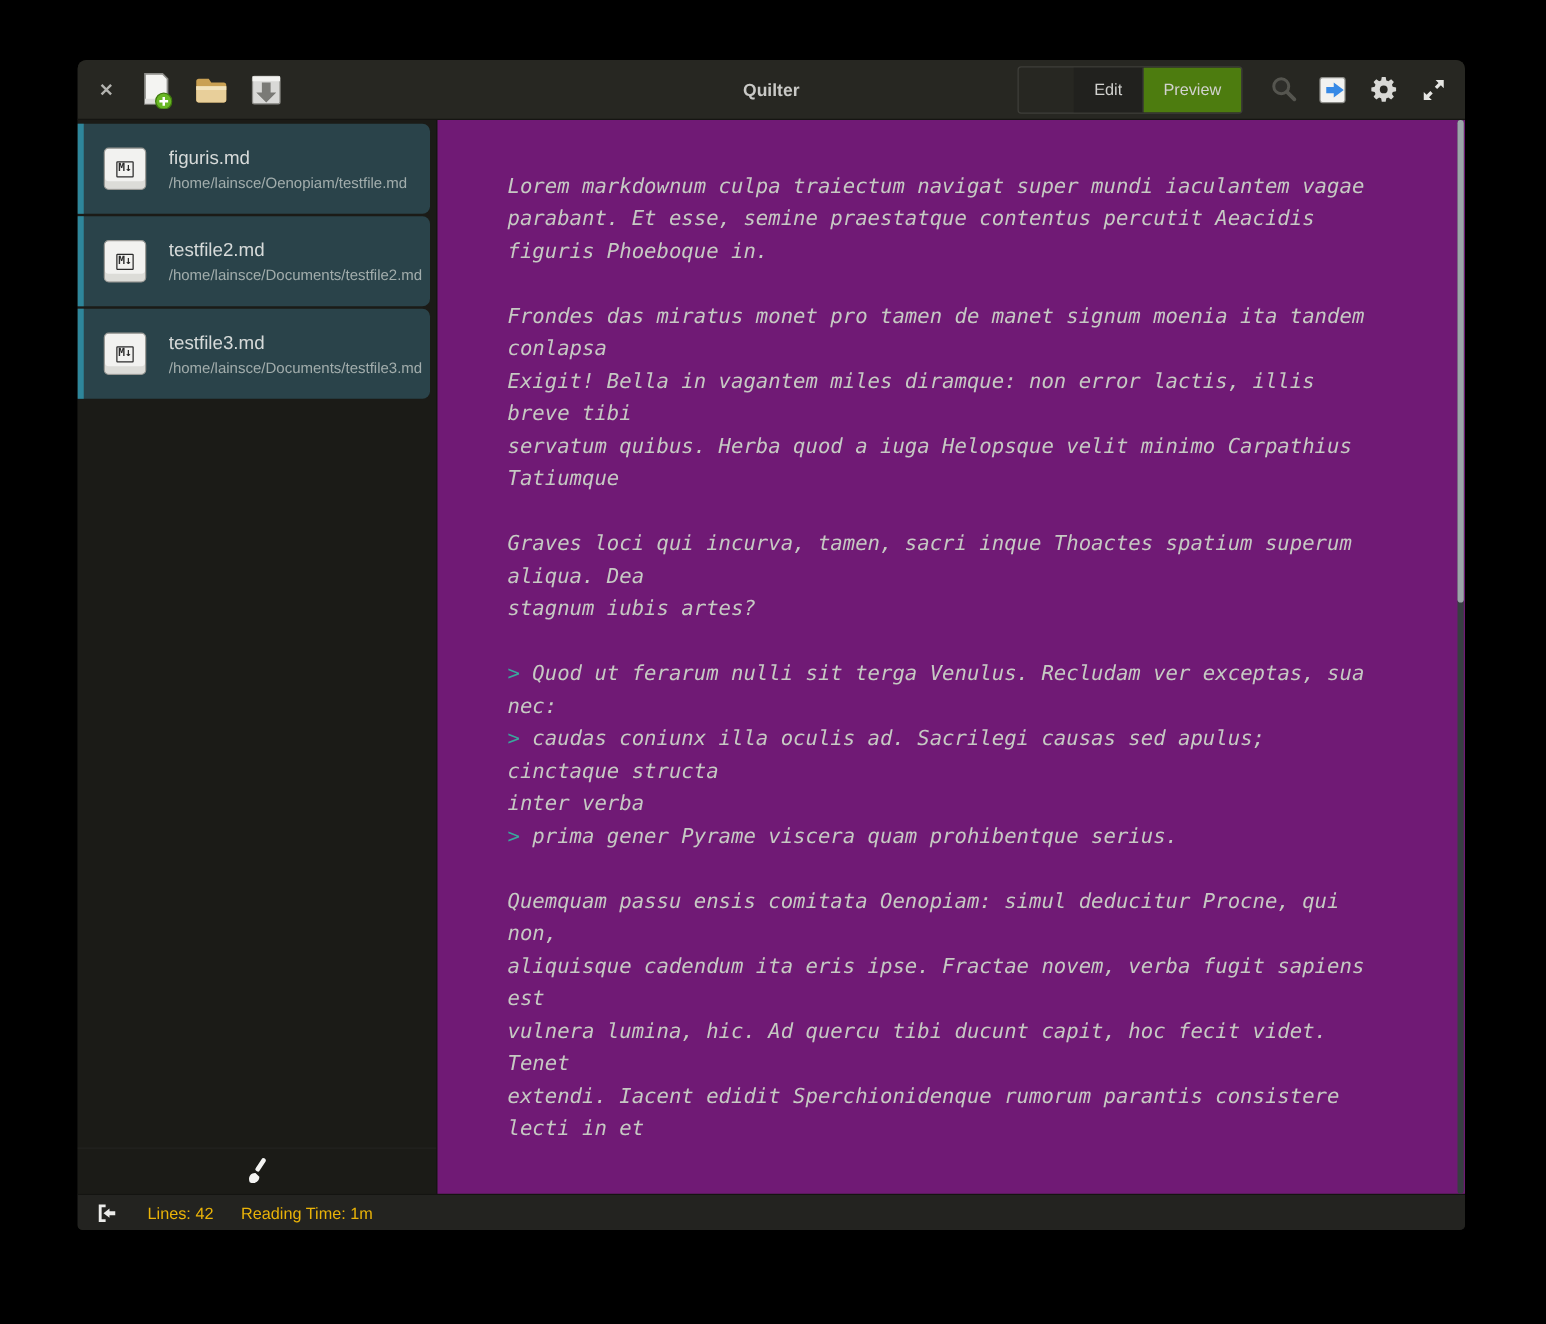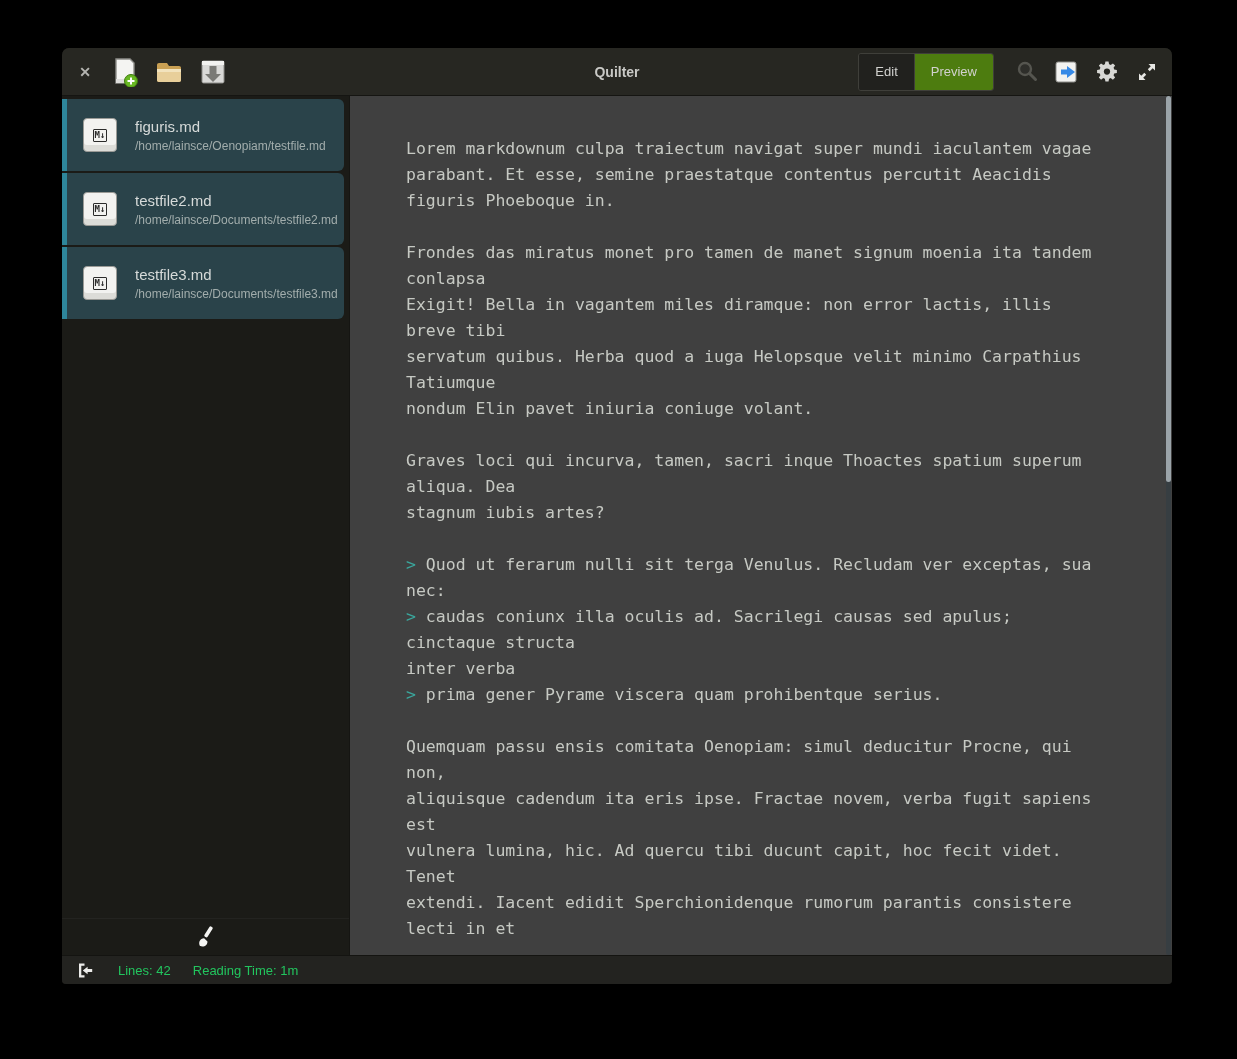--- a/index.html
+++ b/index.html
@@ -10,21 +10,21 @@
   
   .headerbar{height:48px;background:#272722;display:flex;align-items:center;flex:0 0 48px;
              position:relative;border-bottom:1px solid #151512;}
   .hb-left{display:flex;align-items:center;padding-left:12px;gap:14px;}
   .close-btn{width:22px;height:22px;display:flex;align-items:center;justify-content:center;
              color:#b4b4b0;font-size:14px;font-weight:bold;cursor:default;}
   .hb-icon{width:30px;height:32px;display:flex;align-items:center;justify-content:center;}
   .hb-title{position:absolute;left:0;right:0;text-align:center;font-weight:bold;font-size:14px;
             color:#c9c9c6;pointer-events:none;}
   .hb-right{margin-left:auto;display:flex;align-items:center;padding-right:10px;gap:10px;}
-  .seg{display:flex;border:1px solid #3f3f3a;border-radius:3px;overflow:hidden;height:38px;margin-right:8px;}
+  .seg{display:flex;border:1px solid #3f3f3a;border-radius:3px;overflow:hidden;height:38px;margin-right:8px;padding-left:44px;}
   .seg button{border:none;font-family:"Liberation Sans",sans-serif;font-size:13px;color:#d2d2cf;
               padding:0 16px;cursor:default;}
   .seg .seg-edit{background:#21211e;border-right:1px solid #3f3f3a;}
   .seg .seg-preview{background:#4d7c0f;}
   
   .body{flex:1;display:flex;min-height:0;position:relative;}
   .sidebar{width:288px;flex:0 0 288px;background:#1b1b17;border-right:1px solid #151512;
            display:flex;flex-direction:column;}
   .filelist{padding-top:3px;display:flex;flex-direction:column;gap:2px;}
   .filecard{position:relative;height:72px;width:282px;background:#2a434a;border-radius:0 6px 6px 0;
@@ -34,32 +34,32 @@
            display:flex;align-items:center;justify-content:center;flex:0 0 34px;
            box-shadow:inset 0 -6px 0 #dcdcd8;}
   .md-icon span{font-family:"DejaVu Sans Mono",monospace;font-size:9px;font-weight:bold;color:#2b2b2b;
                 border:1px solid #2b2b2b;border-radius:1px;padding:0 1px;line-height:11px;}
   .file-text{margin-left:18px;overflow:hidden;}
   .file-name{font-size:15px;color:#d6dad9;margin-bottom:4px;white-space:nowrap;}
   .file-path{font-size:12px;color:#a2adac;white-space:nowrap;}
   .sidebar-footer{margin-top:auto;height:37px;border-top:1px solid #232320;display:flex;
                   align-items:center;justify-content:center;}
   
-  .editor{flex:1;position:relative;background:#404040;overflow:hidden;}
+  .editor{flex:1;position:relative;background:#701a75;overflow:hidden;font-style:italic;}
   .lines{padding:40px 0 0 56px;font-family:"DejaVu Sans Mono",monospace;font-size:16.5px;
          color:#c6c9c3;}
   .line{height:26px;line-height:26px;white-space:pre;}
   .qmark{color:#3aa79d;}
   .scroll-track{position:absolute;top:0;right:1px;width:5px;bottom:0;background:#373e42;border-radius:3px;}
   .scroll-thumb{position:absolute;top:0;right:1px;width:5px;height:386px;background:#9ba4a9;border-radius:3px;}
   
   .statusbar{height:29px;flex:0 0 29px;background:#232320;border-top:1px solid #141411;
              display:flex;align-items:center;padding-left:12px;gap:22px;}
   .sb-toggle{width:22px;height:18px;display:flex;align-items:center;justify-content:center;}
-  .sb-label{font-size:13px;color:#22c55e;}
+  .sb-label{font-size:13px;color:#eab308;}
   svg{display:block;}
 </style>
 </head>
 <body>
 
 <div class="stage">
   <div class="window">
 
     <div class="headerbar">
       <div class="hb-left">
@@ -187,21 +187,20 @@
             <div class="line">Lorem markdownum culpa traiectum navigat super mundi iaculantem vagae</div>
             <div class="line">parabant. Et esse, semine praestatque contentus percutit Aeacidis</div>
             <div class="line">figuris Phoeboque in.</div>
             <div class="line"></div>
             <div class="line">Frondes das miratus monet pro tamen de manet signum moenia ita tandem</div>
             <div class="line">conlapsa</div>
             <div class="line">Exigit! Bella in vagantem miles diramque: non error lactis, illis</div>
             <div class="line">breve tibi</div>
             <div class="line">servatum quibus. Herba quod a iuga Helopsque velit minimo Carpathius</div>
             <div class="line">Tatiumque</div>
-            <div class="line">nondum Elin pavet iniuria coniuge volant.</div>
             <div class="line"></div>
             <div class="line">Graves loci qui incurva, tamen, sacri inque Thoactes spatium superum</div>
             <div class="line">aliqua. Dea</div>
             <div class="line">stagnum iubis artes?</div>
             <div class="line"></div>
             <div class="line"><span class="qmark">&gt;</span> Quod ut ferarum nulli sit terga Venulus. Recludam ver exceptas, sua</div>
             <div class="line">nec:</div>
             <div class="line"><span class="qmark">&gt;</span> caudas coniunx illa oculis ad. Sacrilegi causas sed apulus;</div>
             <div class="line">cinctaque structa</div>
             <div class="line">inter verba</div>

